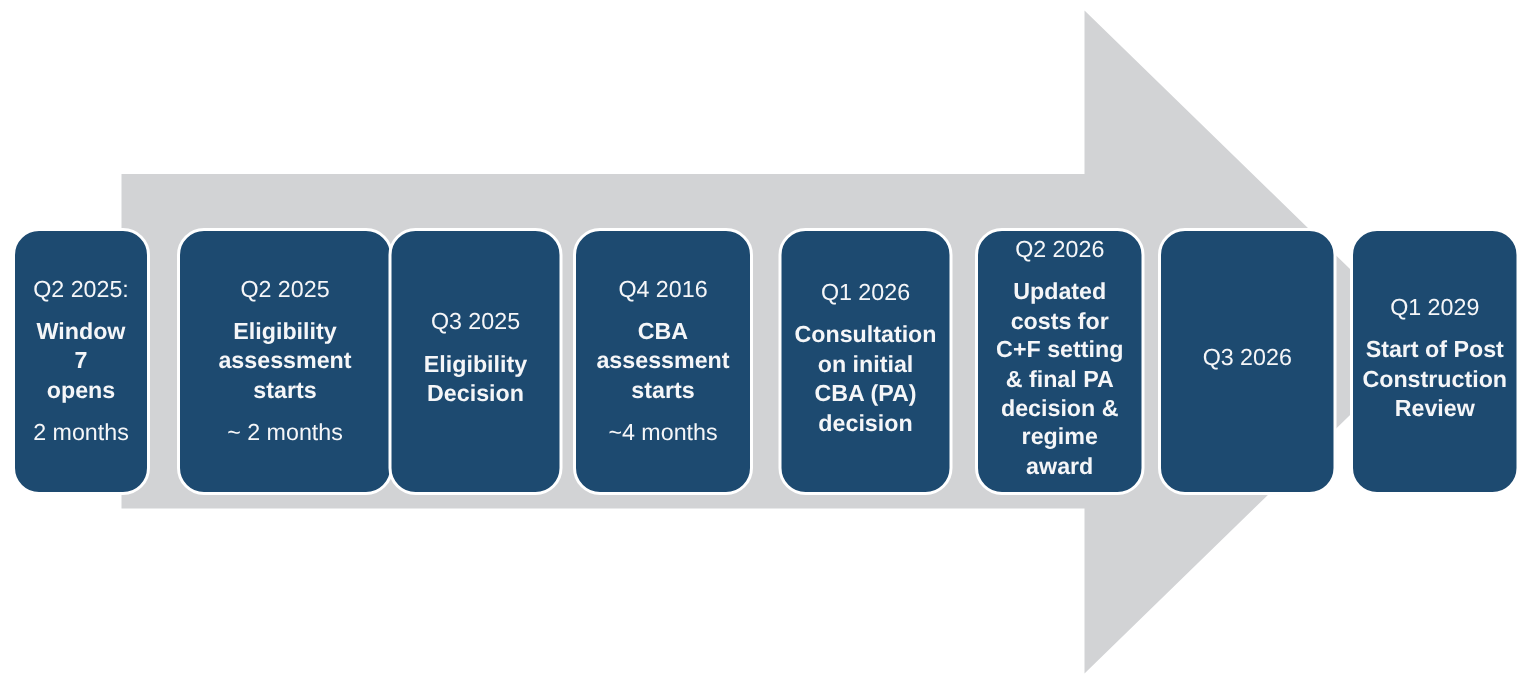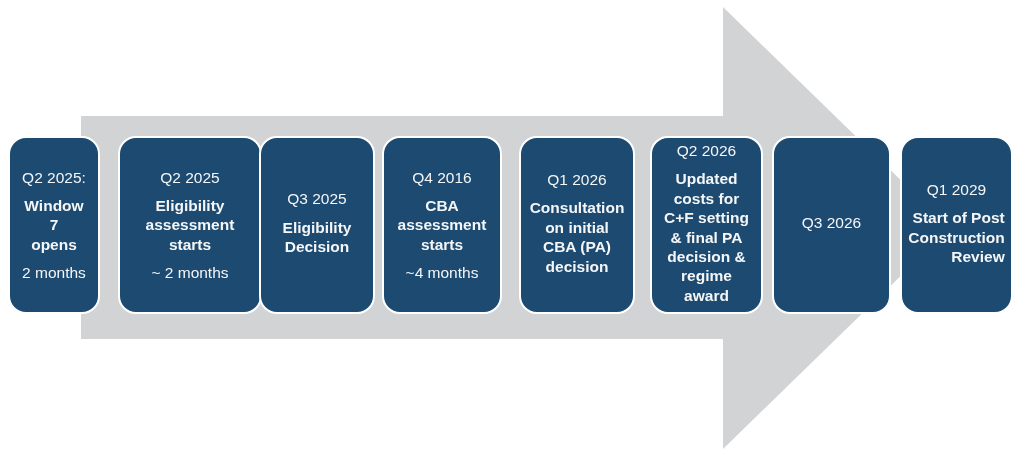--- a/index.html
+++ b/index.html
@@ -17,21 +17,21 @@
   }
   .arrow-svg {
     position: absolute;
     left: 0;
     top: 0;
     width: 1024px;
     height: 450px;
   }
   .milestone {
     position: absolute;
-    top: 136px;
+    top: 152px;
     height: 178px;
     box-sizing: border-box;
     background: var(--box-fill, #1d4a70);
     border: 2px solid var(--box-border, #ffffff);
     border-radius: 18px;
     color: var(--text-color, #f5f6f8);
     display: flex;
     flex-direction: column;
     align-items: center;
     justify-content: center;
@@ -46,21 +46,21 @@
   .milestone .m-note:empty { display: none; }
 
   
   .b1 { left: 8px;   width: 92px;  }
   .b2 { left: 118px; width: 144px; }
   .b3 { left: 259px; width: 116px; }
   .b4 { left: 382px; width: 120px; }
   .b5 { left: 519px; width: 116px; }
   .b6 { left: 650px; width: 113px; }
   .b7 { left: 772px; width: 119px; }
-  .b8 { left: 900px; width: 113px; text-align: right; }
+  .b8 { left: 900px; width: 113px; }
 </style>
 </head>
 <body>
 
 <div class="canvas">
 
   <svg class="arrow-svg" viewBox="0 0 1024 450" aria-hidden="true">
     <polygon points="81,116 723,116 723,7 950,228 723,449 723,339 81,339" fill="#d2d3d5"></polygon>
   </svg>
 

